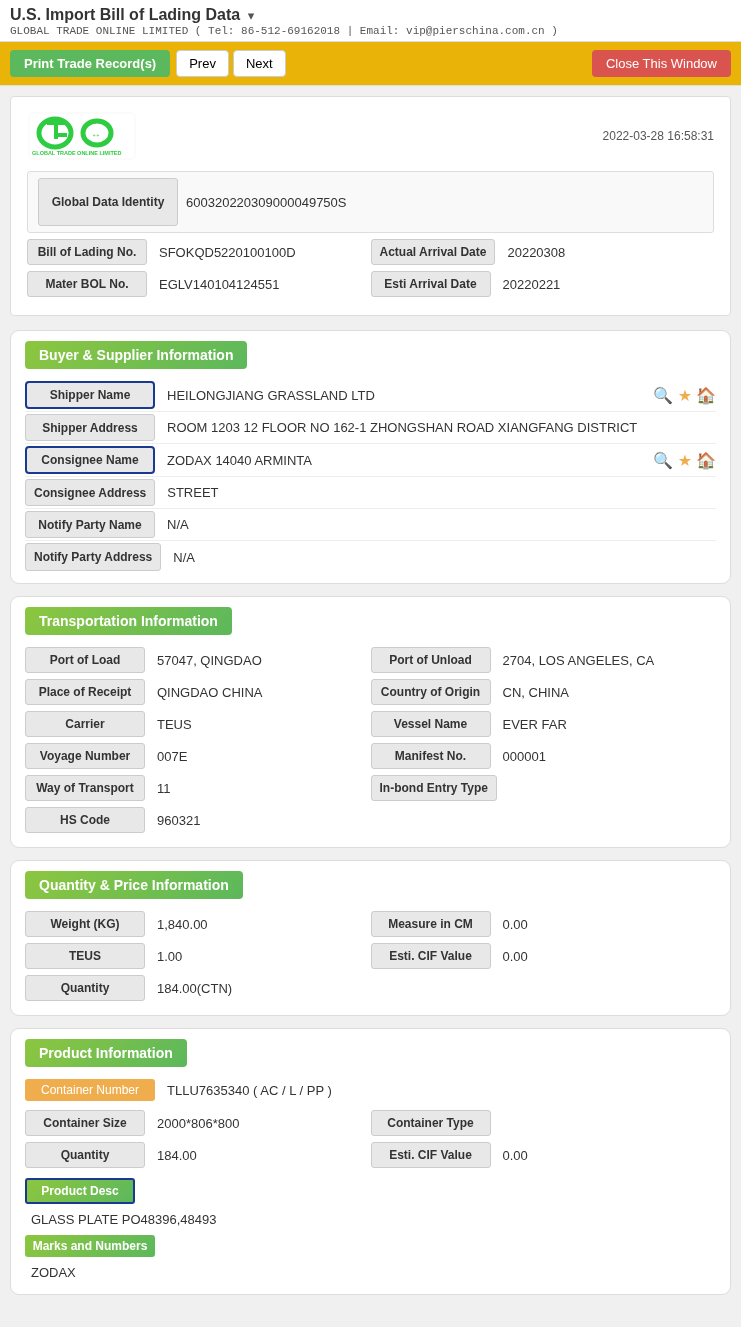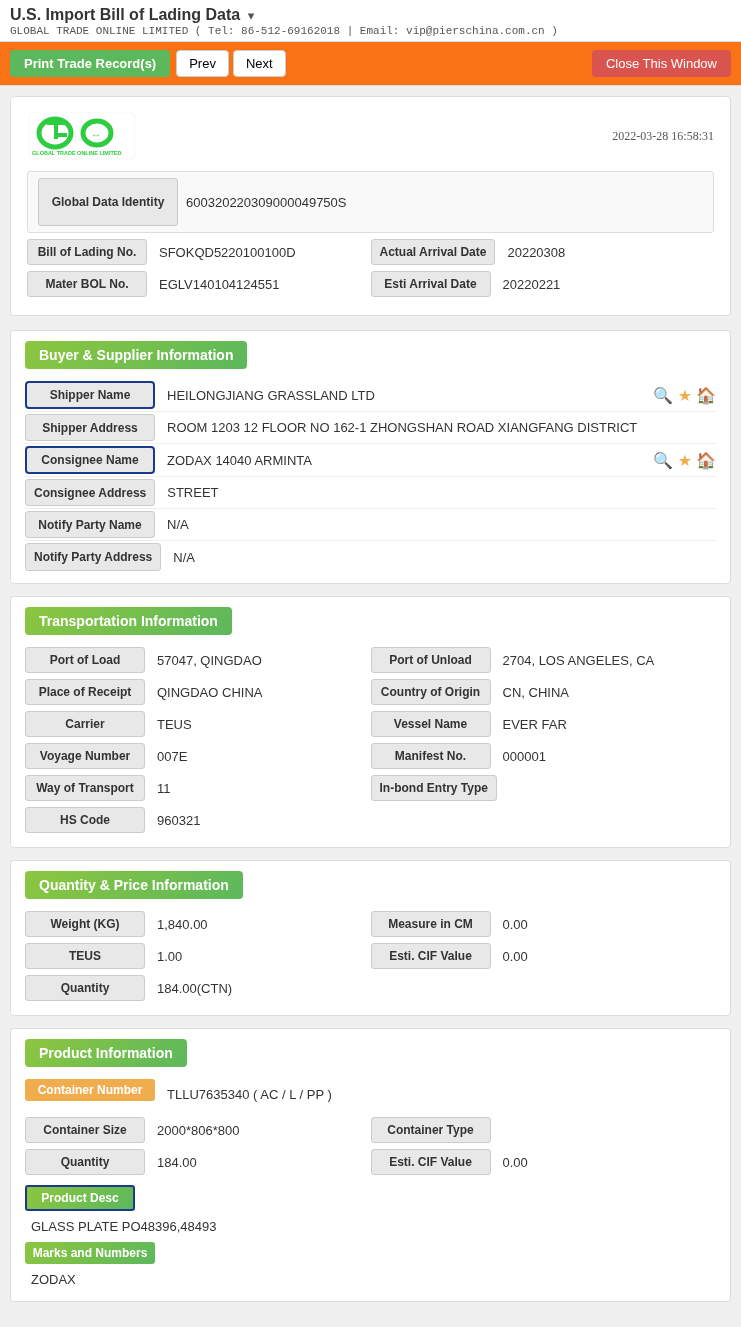--- a/index.html
+++ b/index.html
@@ -21,21 +21,21 @@
       color: #333;
       display: inline-block;
     }
     .top-bar .subtitle {
       font-size: 11px;
       color: #555;
       margin-top: 1px;
       font-family: Liberation Mono, monospace;
     }
     .toolbar {
-      background: #f97316;
+      background: #eab308;
       border-bottom: 1px solid #ddd;
       padding: 8px 10px;
       display: flex;
       align-items: flex-start;
       gap: 6px;
     }
     .btn-print {
       background: #5cb85c;
       color: #fff;
       border: none;
@@ -78,21 +78,20 @@
     }
     .logo-row {
       display: flex;
       justify-content: space-between;
       align-items: center;
       margin-bottom: 10px;
     }
     .timestamp {
       font-size: 12px;
       color: #555;
-      font-family: Liberation Serif, serif;
     }
     .field-row {
       display: flex;
       align-items: stretch;
       border-bottom: 1px solid #eee;
       min-height: 32px;
     }
     .field-row:last-child { border-bottom: none; }
     .field-label {
       background: #e8e8e8;
@@ -124,21 +123,21 @@
       font-size: 14px;
       font-weight: bold;
       padding: 6px 14px;
       border-radius: 4px;
       display: inline-block;
       margin-bottom: 10px;
     }
     .section-card {
       background: #fff;
       border: 1px solid #ddd;
-      border-radius: 4px;
+      border-radius: 9px;
       padding: 10px 14px;
       margin-bottom: 12px;
     }
     .icon-group {
       display: flex;
       gap: 4px;
       margin-left: 8px;
       align-items: center;
     }
     .icon-search { color: #888; font-size: 16px; cursor: pointer; }
@@ -166,26 +165,26 @@
       border: 1px solid #ccc;
       border-radius: 3px;
       padding: 16px 8px;
       text-align: center;
       font-size: 12px;
       margin-right: 8px;
     }
     .container-number-label {
       background: #f0ad4e;
       color: #fff;
-      font-weight: bold;
+      font-weight: normal;
       font-size: 12px;
       border-radius: 3px;
       padding: 4px 8px;
       text-align: center;
-      margin: 2px 6px 10px 0;
+      margin: 2px 6px 3px 0;
       display: flex;
       align-items: center;
       justify-content: center;
     }
     .product-desc-label {
       background: linear-gradient(135deg, #8dc63f, #5cb85c);
       color: #fff;
       font-weight: bold;
       font-size: 12px;
       border-radius: 3px;

